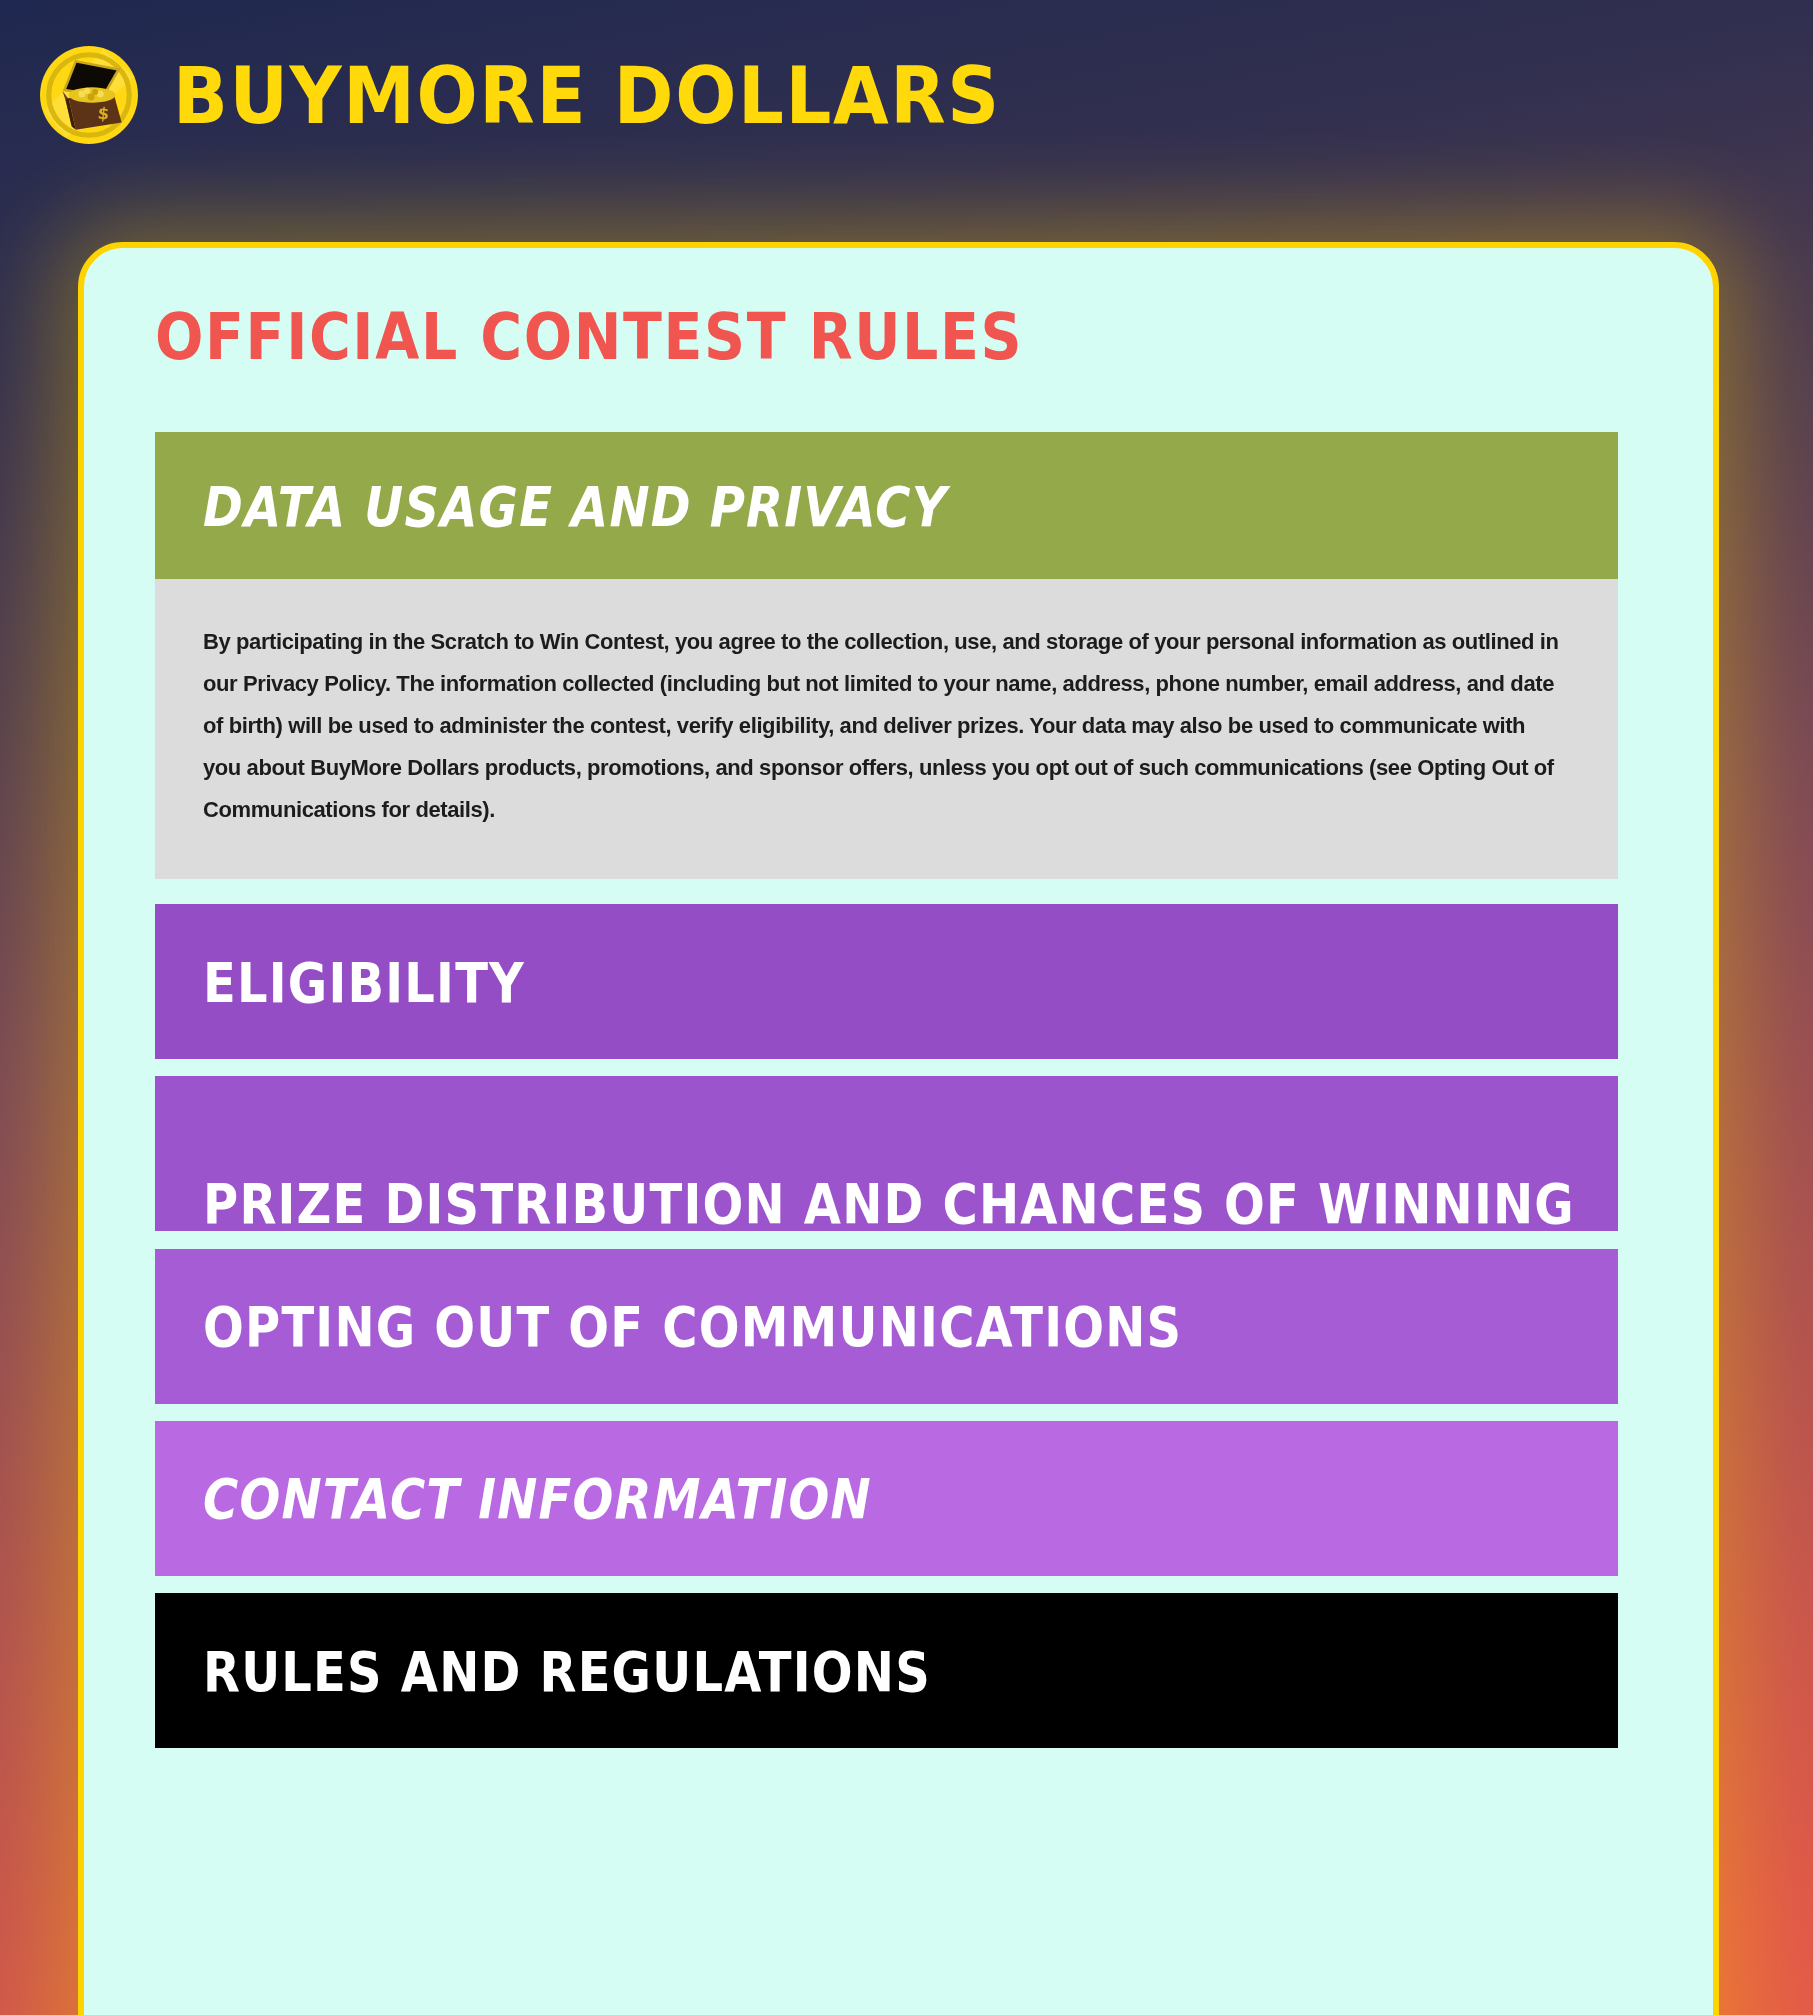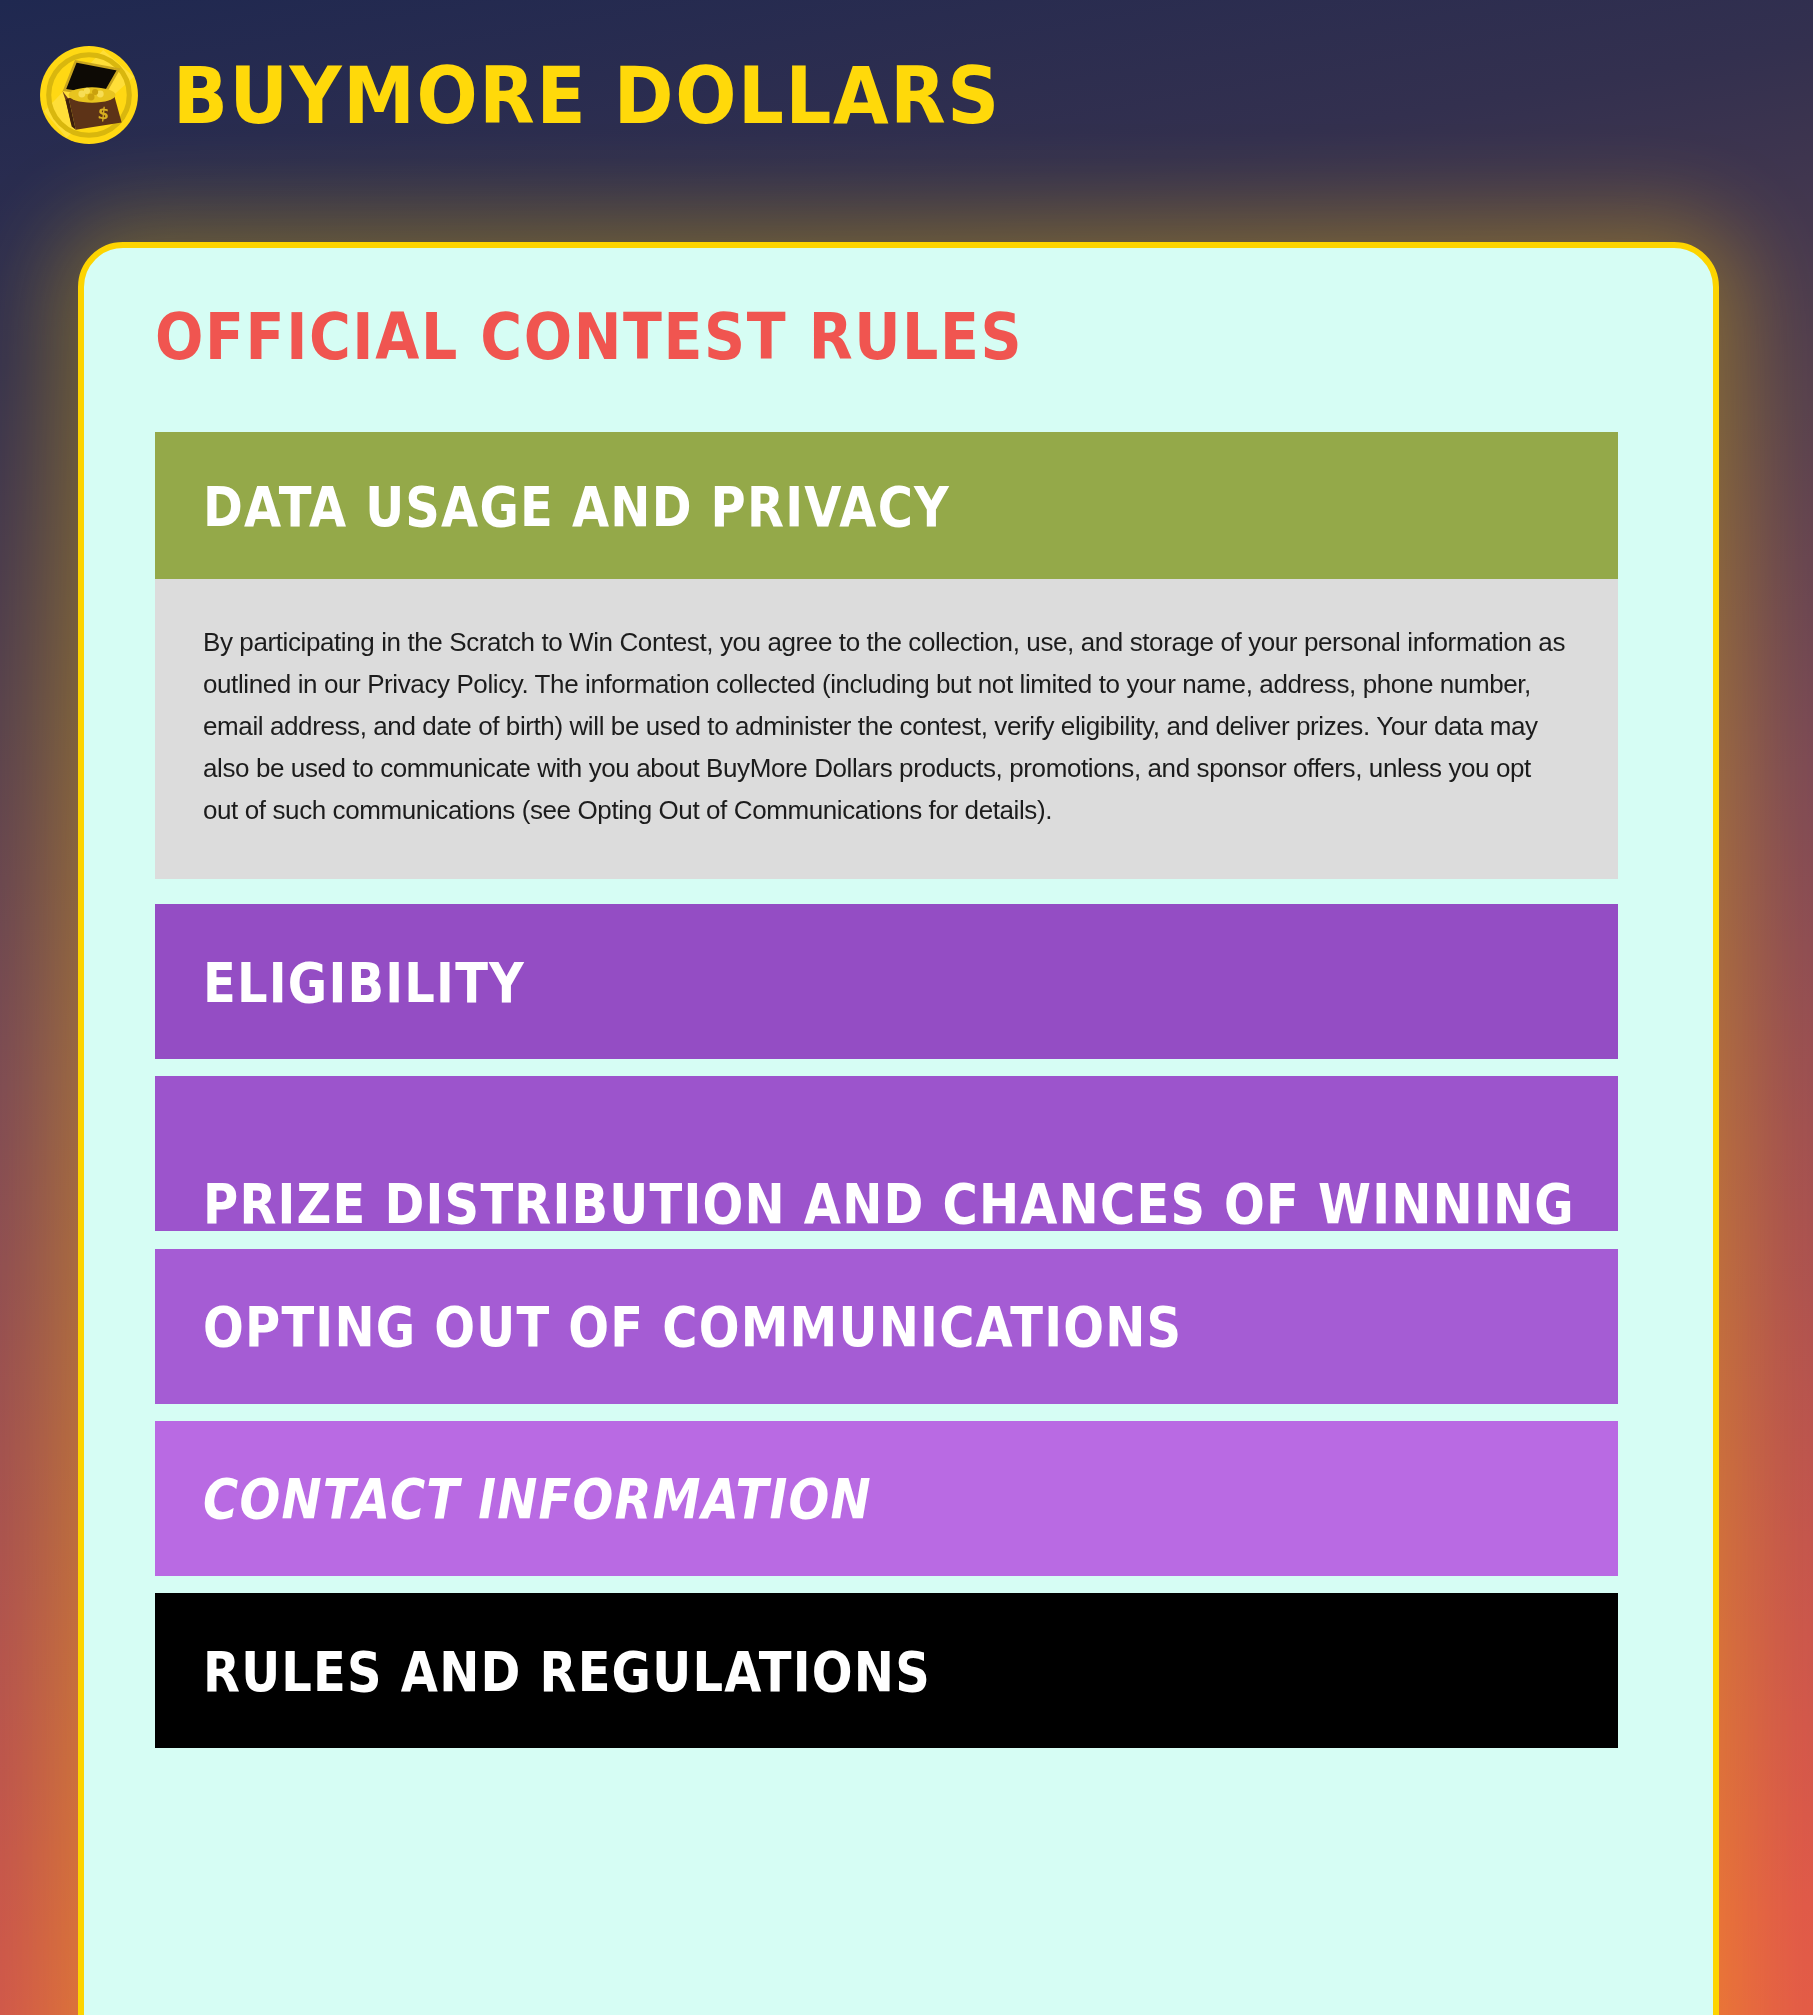--- a/index.html
+++ b/index.html
@@ -43,21 +43,21 @@
     margin-top:62px; height:147px; display:flex; align-items:center;
     padding-left:48px;
   }
   .sec-header .lbl, .bar .lbl {
     font-family:"DejaVu Sans", sans-serif; font-weight:800;
     font-size:48px; letter-spacing:1.2px; color:#ffffff; white-space:nowrap;
     transform:scaleY(1.15); transform-origin:left center;
   }
   .sec-body {
     padding:42px 52px 48px 48px;
-    font-size:26px; line-height:42px; letter-spacing:-0.4px; color:#1c1c1c;
+    font-size:22px; line-height:42px; letter-spacing:-0.4px; color:#1c1c1c;font-weight:bold;
   }
 
   .bar {
     height:155px; margin-top:17.3px; display:flex; align-items:center;
     padding-left:48px;
   }
   .bar.first { margin-top:25px; }
 </style>
 </head>
 <body>
@@ -81,21 +81,21 @@
       <circle cx="48" cy="46" r="3" fill="#f7dd55"></circle>
       <text x="58" y="73" font-size="16" font-weight="bold" fill="#d8b020" transform="rotate(6 58 73)" font-family="DejaVu Sans">$</text>
     </svg>
   </div>
   <div class="brand-title">BUYMORE DOLLARS</div>
 
   <div class="card">
     <div class="card-inner">
       <div class="card-title">OFFICIAL CONTEST RULES</div>
 
-      <div class="sec-header" style="background: rgb(148, 169, 73);">
+      <div class="sec-header" style="background: rgb(148, 169, 73); font-style: italic;">
         <span class="lbl">DATA USAGE AND PRIVACY</span>
       </div>
       <div class="sec-body" style="background: rgb(220, 220, 220);">
         <span>By participating in the Scratch to Win Contest, you agree to the collection, use, and storage of your personal information as outlined in our Privacy Policy. The information collected (including but not limited to your name, address, phone number, email address, and date of birth) will be used to administer the contest, verify eligibility, and deliver prizes. Your data may also be used to communicate with you about BuyMore Dollars products, promotions, and sponsor offers, unless you opt out of such communications (see Opting Out of Communications for details).</span>
       </div>
 
       <div class="bar first" style="background: rgb(148, 77, 196);">
         <span class="lbl">ELIGIBILITY</span>
       </div>
       <div class="bar" style="background: rgb(156, 84, 204); align-items: flex-end;">

